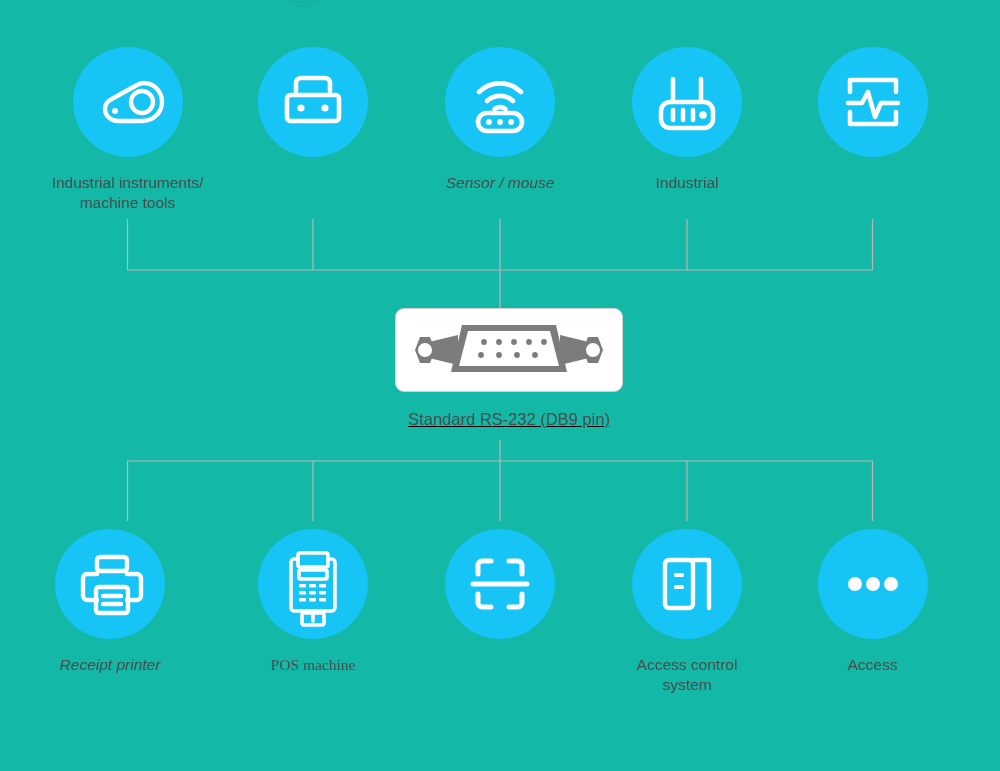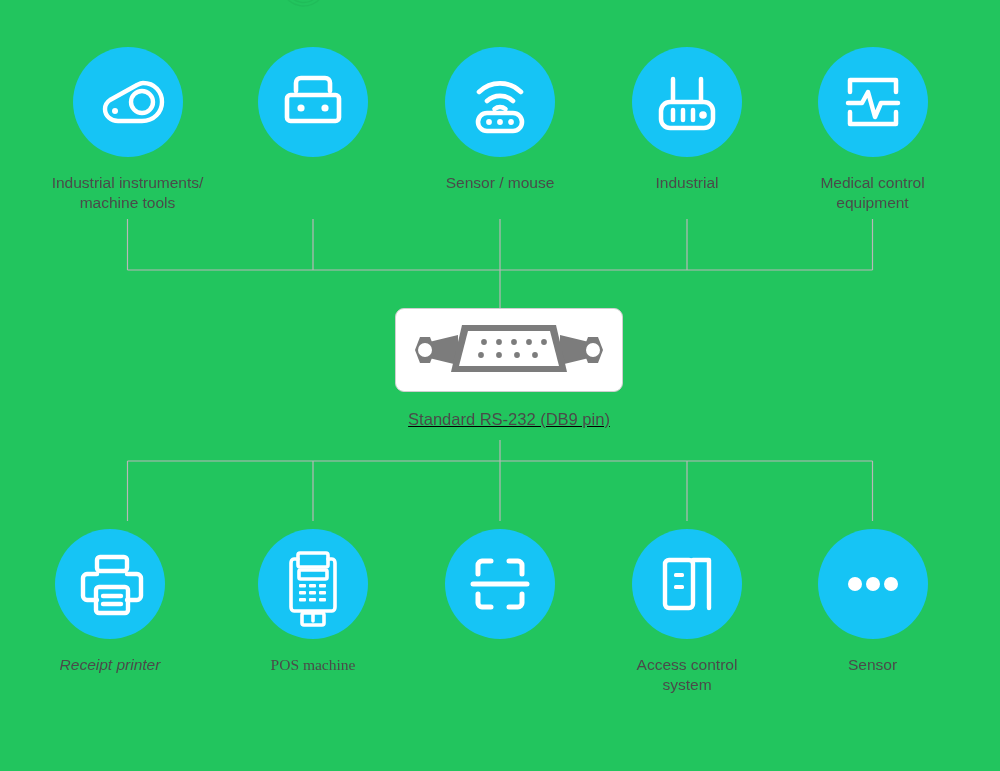--- a/index.html
+++ b/index.html
@@ -7,21 +7,21 @@
     width: 1000px;
     height: 771px;
     background: #ffffff;
     font-family: "Liberation Sans", sans-serif;
     overflow: hidden;
   }
   #stage {
     position: relative;
     width: 1000px;
     height: 771px;
-    background: #22c55e;
+    background: #14b8a6;
   }
 
   
   .watermark {
     position: absolute;
     left: 268px;
     top: -42px;
     font-size: 64px;
     font-weight: bold;
     letter-spacing: 2px;
@@ -144,21 +144,21 @@
           <g fill="none" stroke="#ffffff" stroke-width="4.6" stroke-linejoin="round" stroke-linecap="round">
             <path d="M38 44 L38 36 C38 33 40 31 43 31 L67 31 C70 31 72 33 72 36 L72 44"></path>
             <rect x="29" y="48" width="52" height="26" rx="3.5"></rect>
           </g>
           <circle cx="43" cy="61" r="3.6" fill="#ffffff"></circle>
           <circle cx="67" cy="61" r="3.6" fill="#ffffff"></circle>
         </svg>
       </div>
     </div>
 
-    <div class="node" style="left:407px; top:47px;">
+    <div class="node" style="left:407px; top:47px;font-style:italic;">
       <div class="circle">
         <svg width="110" height="110" viewBox="0 0 110 110">
           <g fill="none" stroke="#ffffff" stroke-width="4.6" stroke-linecap="round">
             <path d="M34 45 A30 30 0 0 1 76 45"></path>
             <path d="M42 54 A19 19 0 0 1 68 54"></path>
             <path d="M49.5 62 A9 9 0 0 1 60.5 62"></path>
             <rect x="33" y="66" width="44" height="18" rx="9"></rect>
           </g>
           <circle cx="44" cy="75" r="2.9" fill="#ffffff"></circle>
           <circle cx="55" cy="75" r="2.9" fill="#ffffff"></circle>
@@ -188,22 +188,20 @@
     <div class="node" style="left:779.5px; top:47px;">
       <div class="circle">
         <svg width="110" height="110" viewBox="0 0 110 110">
           <g fill="none" stroke="#ffffff" stroke-width="4.5" stroke-linecap="round" stroke-linejoin="round">
             <path d="M32 45 L32 33 L78 33 L78 45"></path>
             <path d="M32 65 L32 77 L78 77 L78 65"></path>
             <path d="M30 56 L44 56 L50 45 L57 70 L63 56 L80 56"></path>
           </g>
         </svg>
       </div>
-      <div class="label">Medical control
-equipment</div>
     </div>
   </div>
 
   <div class="db9-wrap">
     <div class="db9-box">
       <svg width="226" height="82" viewBox="0 0 226 82">
 
         <path d="M33 33 L62 26 L62 56 L33 49 Z" fill="#7c7c7c"></path>
         <path d="M193 33 L164 26 L164 56 L193 49 Z" fill="#7c7c7c"></path>
 
@@ -308,17 +306,17 @@
     <div class="node" style="left:779.5px; top:529px;">
       <div class="circle">
         <svg width="110" height="110" viewBox="0 0 110 110">
           <g fill="#ffffff">
             <circle cx="37" cy="55" r="7"></circle>
             <circle cx="55" cy="55" r="7"></circle>
             <circle cx="73" cy="55" r="7"></circle>
           </g>
         </svg>
       </div>
-      <div class="label">Sensor</div>
+      <div class="label">Access</div>
     </div>
   </div>
 
 </div>
 
 </body></html>

